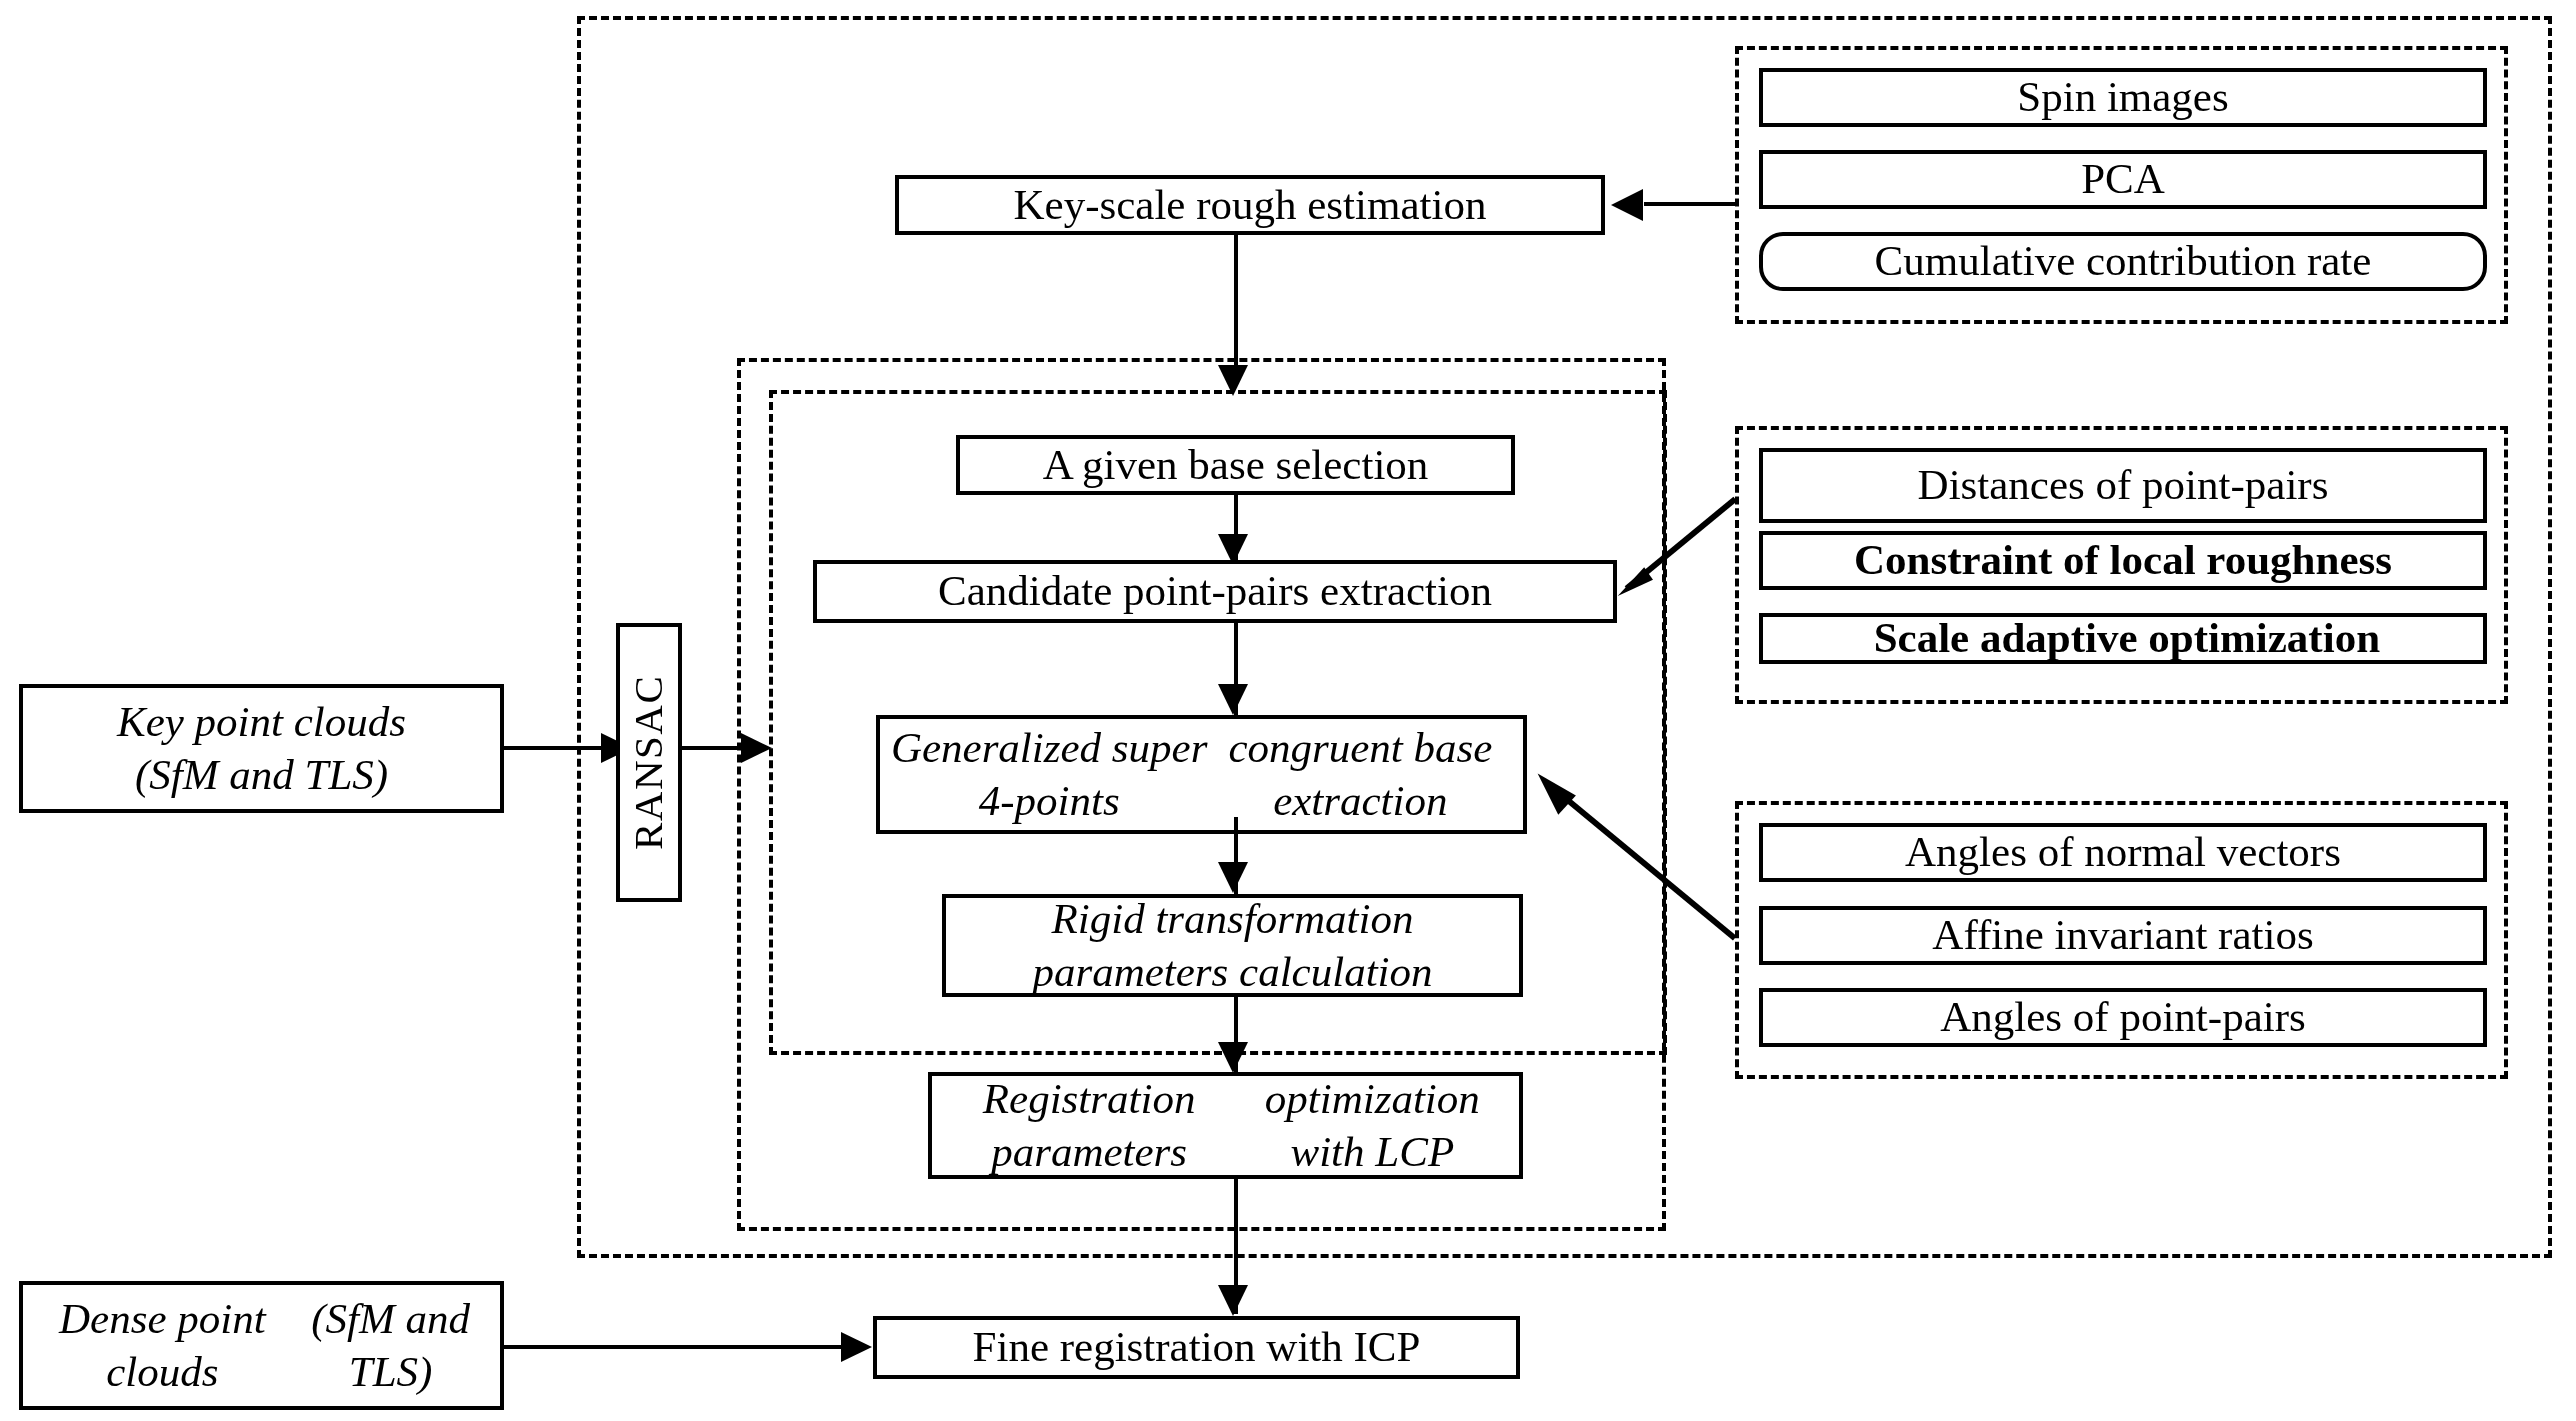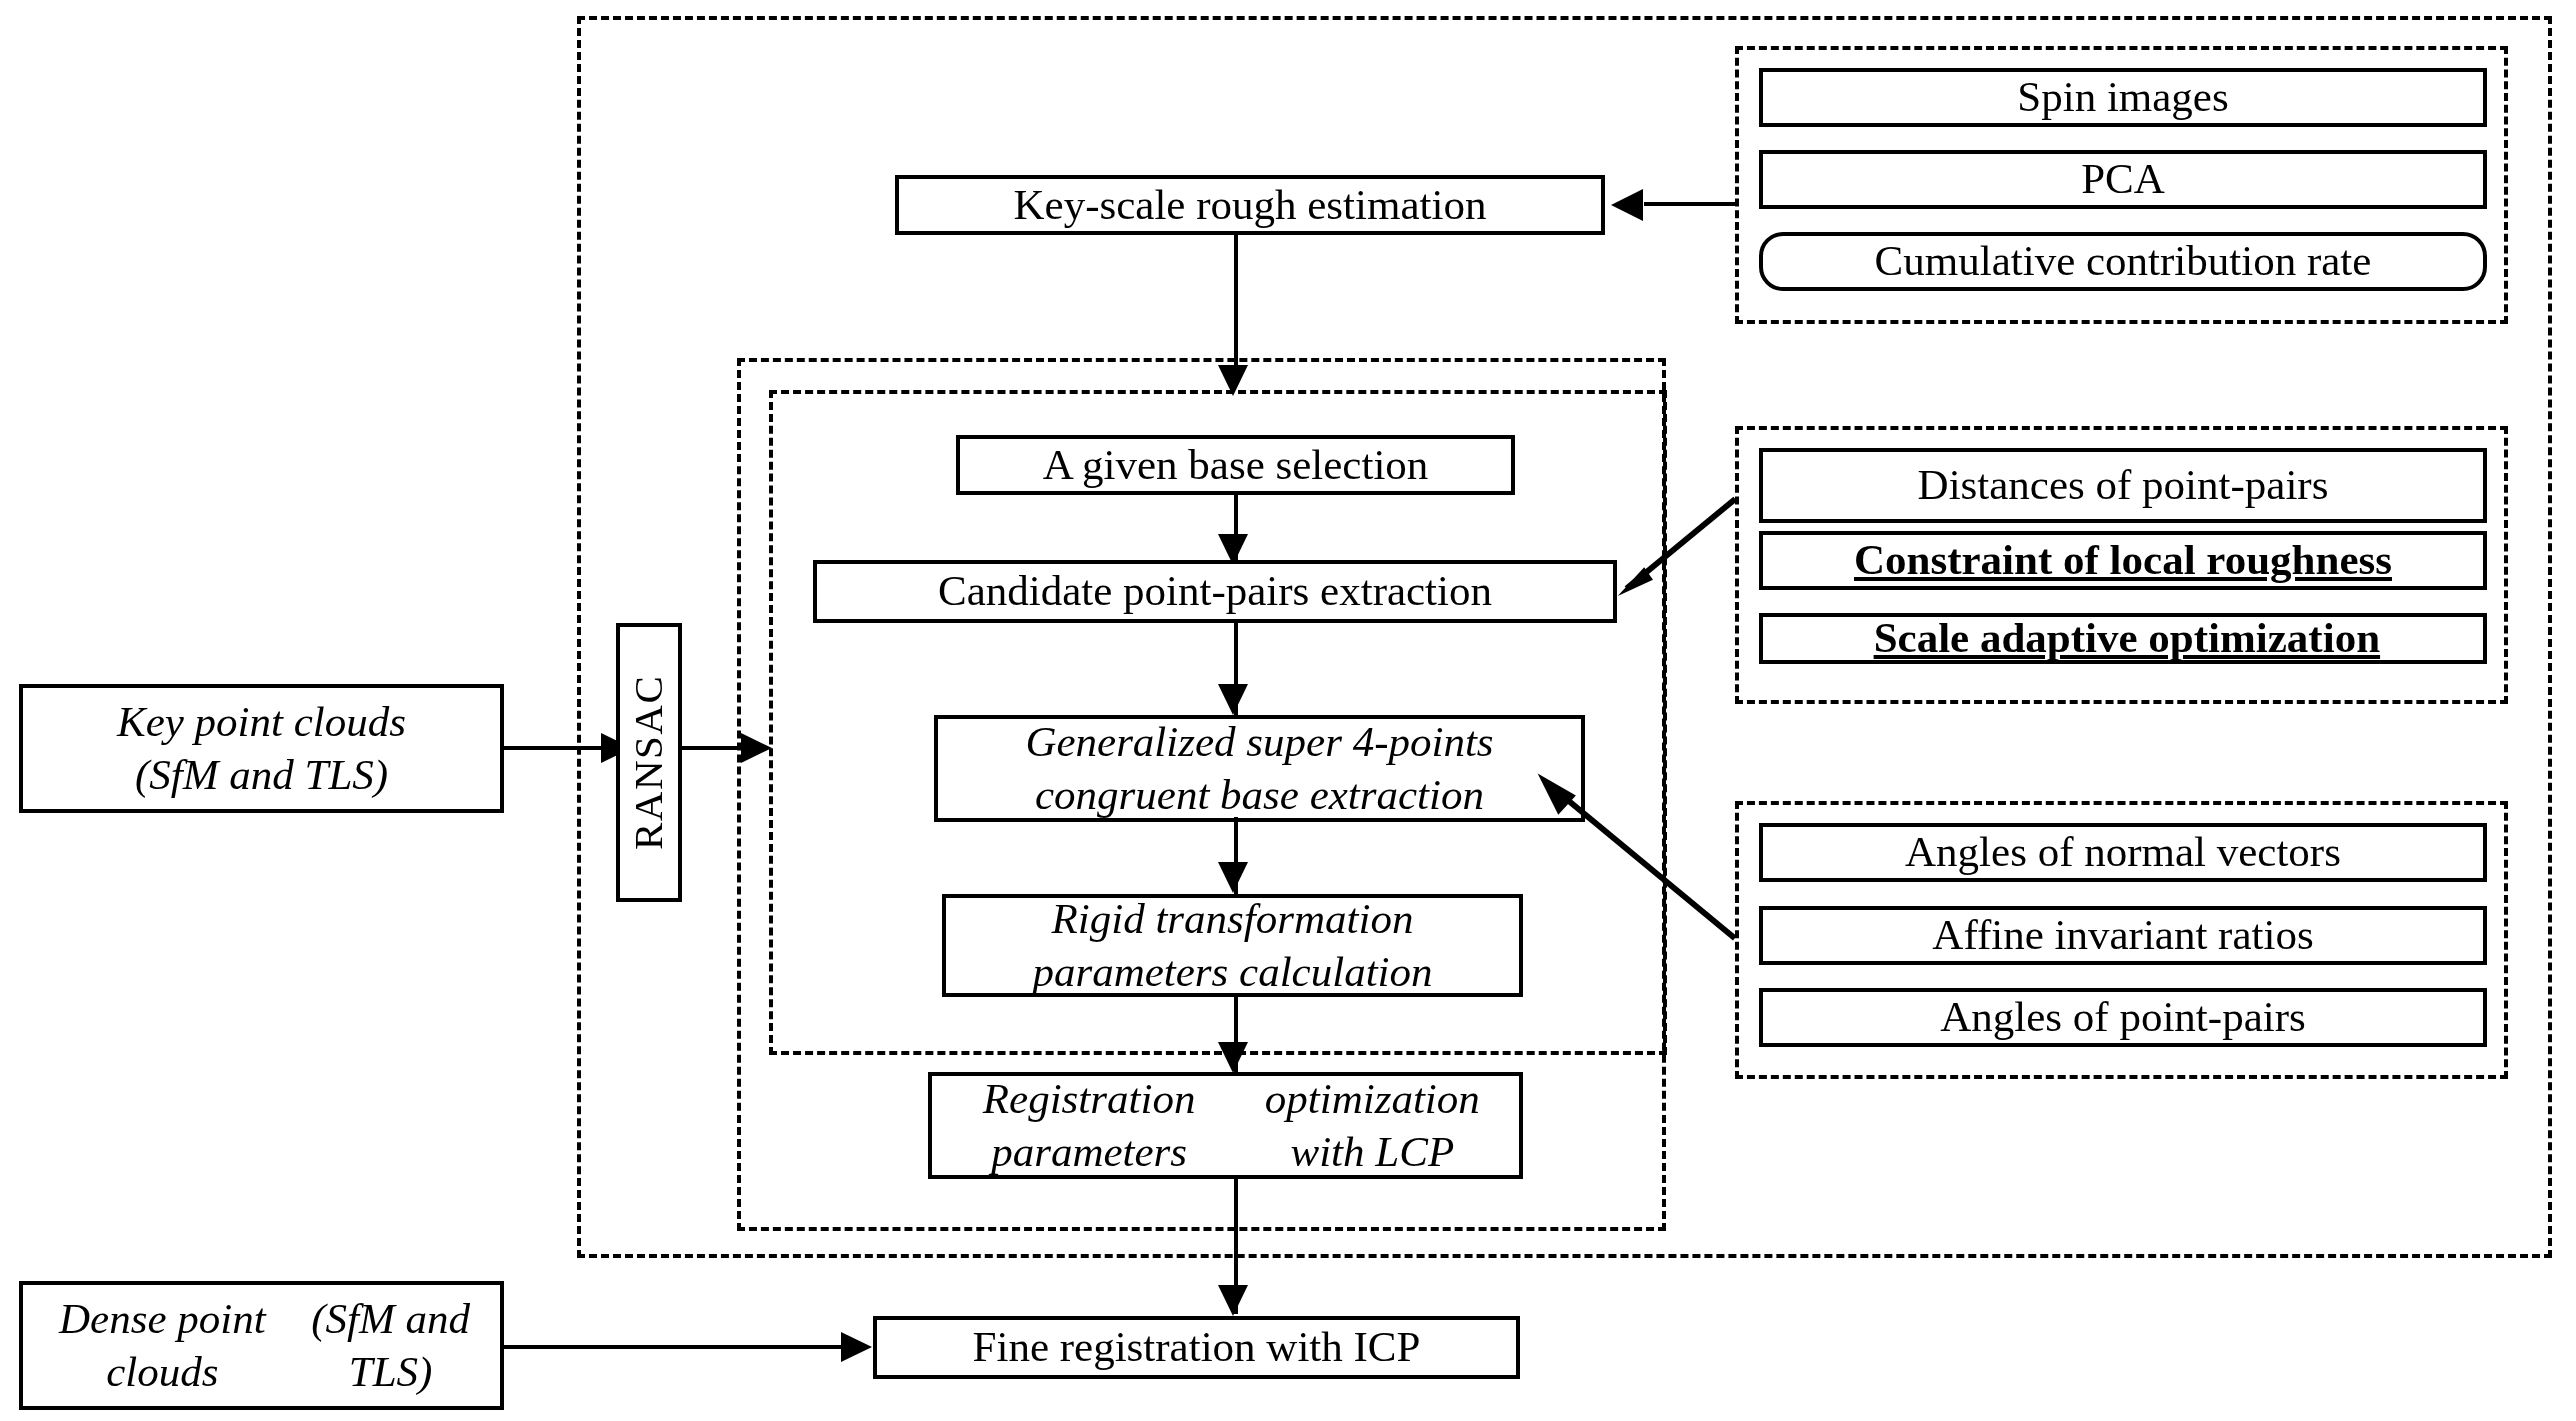--- a/index.html
+++ b/index.html
@@ -31,21 +31,21 @@
     display: flex;
     align-items: center;
     justify-content: center;
     text-align: center;
     color: #000000;
     font-size: 43px;
     line-height: 1.12;
     padding: 0 10.3px;
   }
   .box.two-line { line-height: 1.22; font-style: italic; }
-  .box.bold { font-weight: bold; text-decoration: underline; }
+  .box.bold { font-weight: bold; }
   .box.vertical {
     writing-mode: vertical-rl;
     transform: rotate(180deg);
     padding: 10.3px 0;
     font-size: 41px;
     letter-spacing: 1.5px;
   }
   
   .vline {
     position: absolute;
@@ -134,21 +134,21 @@
   <div class="vline" style="left:1234px; top:495px; height:96px;"></div>
   <div class="arrow-down" style="left:1218px; top:534px;"></div>
 
   <div class="box" style="left:813px; top:560px; width:804px; height:63px;">
     <span>Candidate point-pairs extraction</span>
   </div>
 
   <div class="vline" style="left:1234px; top:623px; height:96px;"></div>
   <div class="arrow-down" style="left:1218px; top:684px;"></div>
 
-  <div class="box two-line" style="left:934px; top:715px; width:651px; height:107px; flex-direction:column;">
+  <div class="box two-line" style="left:876px; top:715px; width:651px; height:119px; flex-direction:row;">
     <span>Generalized super 4-points</span>
     <span>congruent base extraction</span>
   </div>
 
   <div class="vline" style="left:1234px; top:817px; height:79px;"></div>
   <div class="arrow-down" style="left:1218px; top:862px;"></div>
 
   <div class="box two-line" style="left:942px; top:894px; width:581px; height:103px; flex-direction:column;">
     <span>Rigid transformation</span>
     <span>parameters calculation</span>

